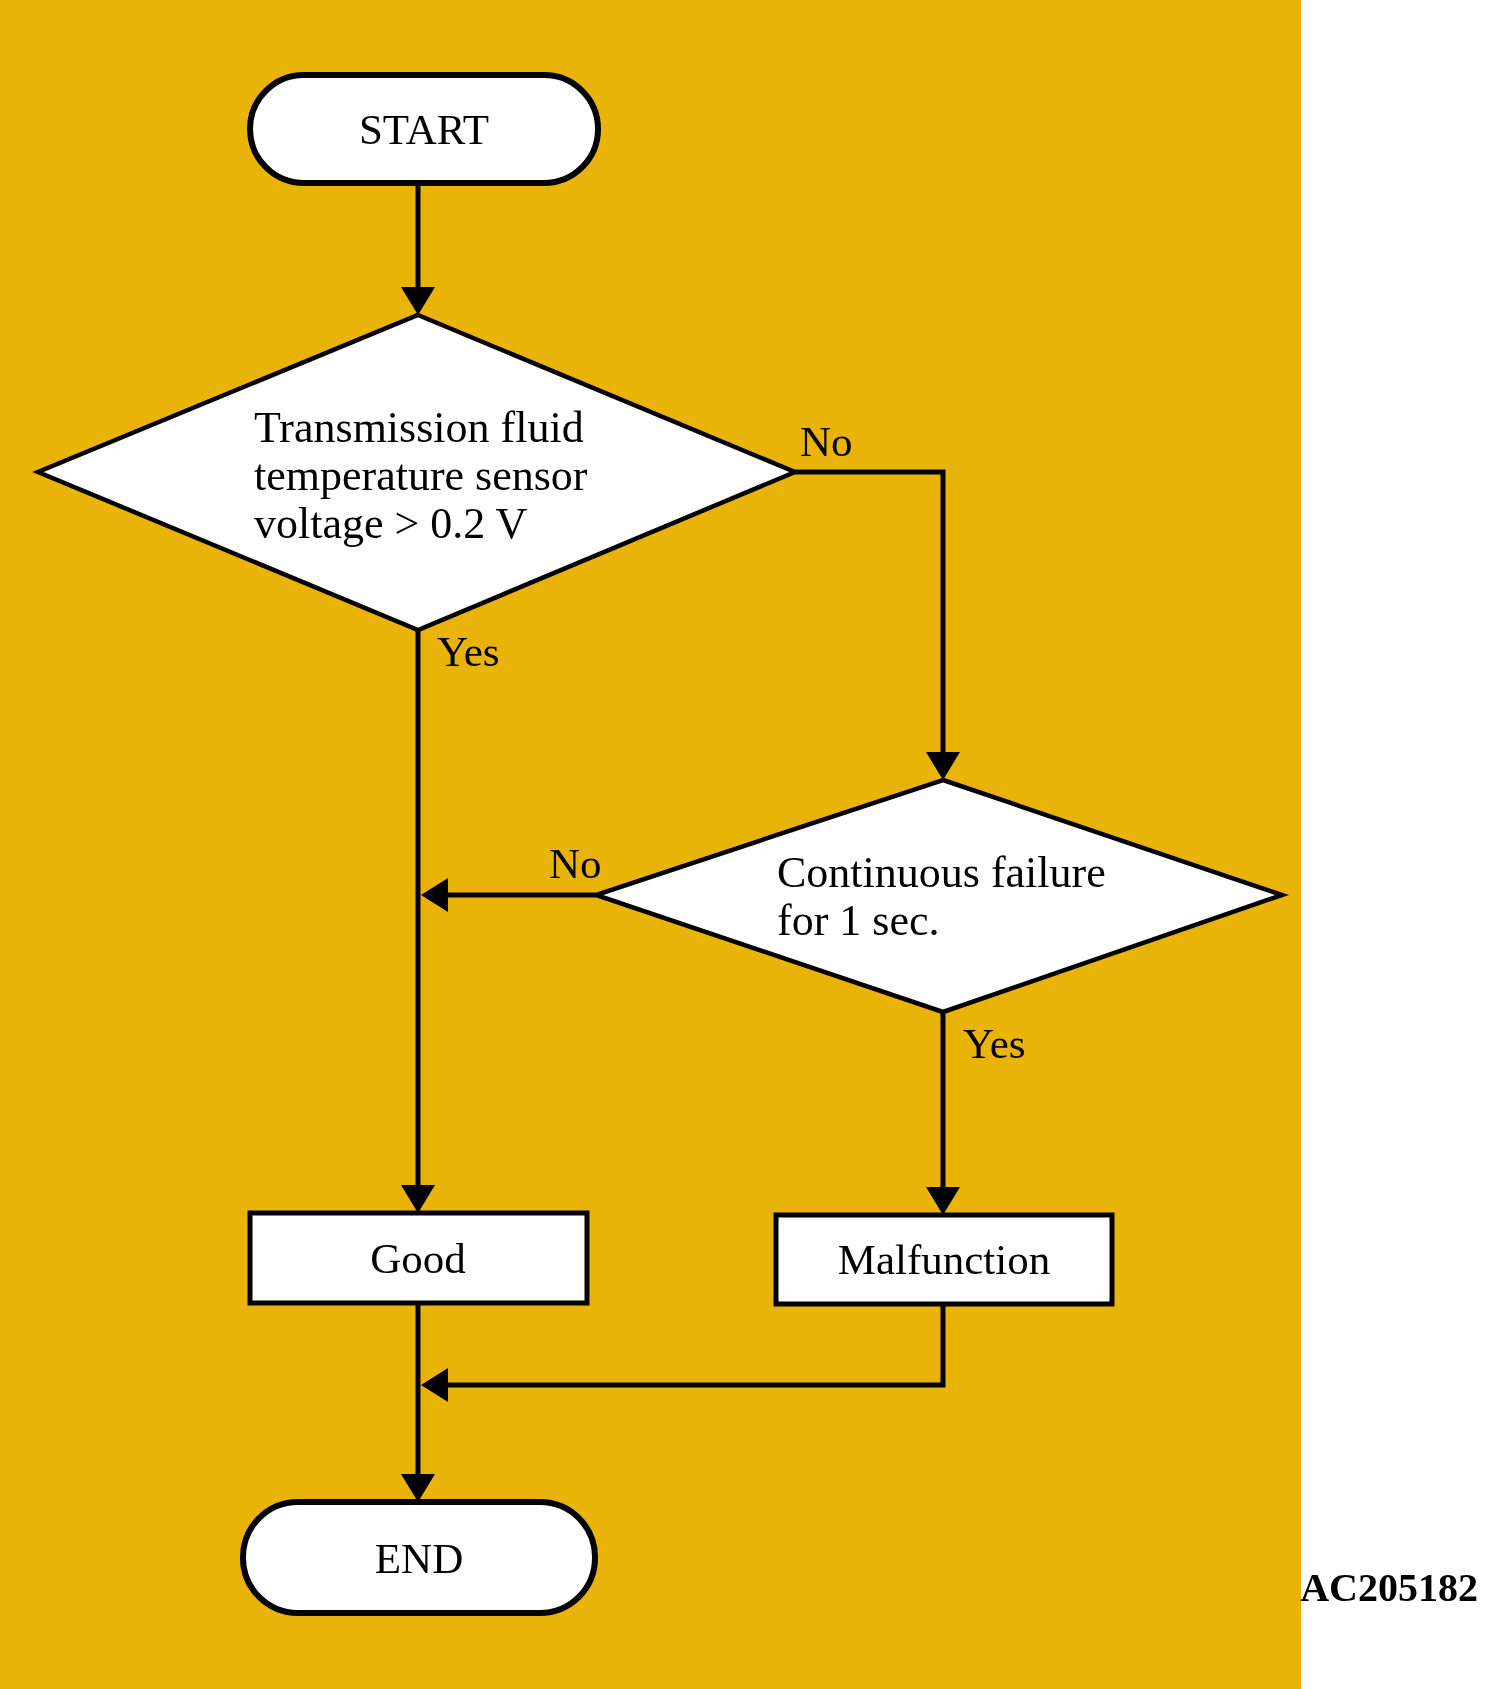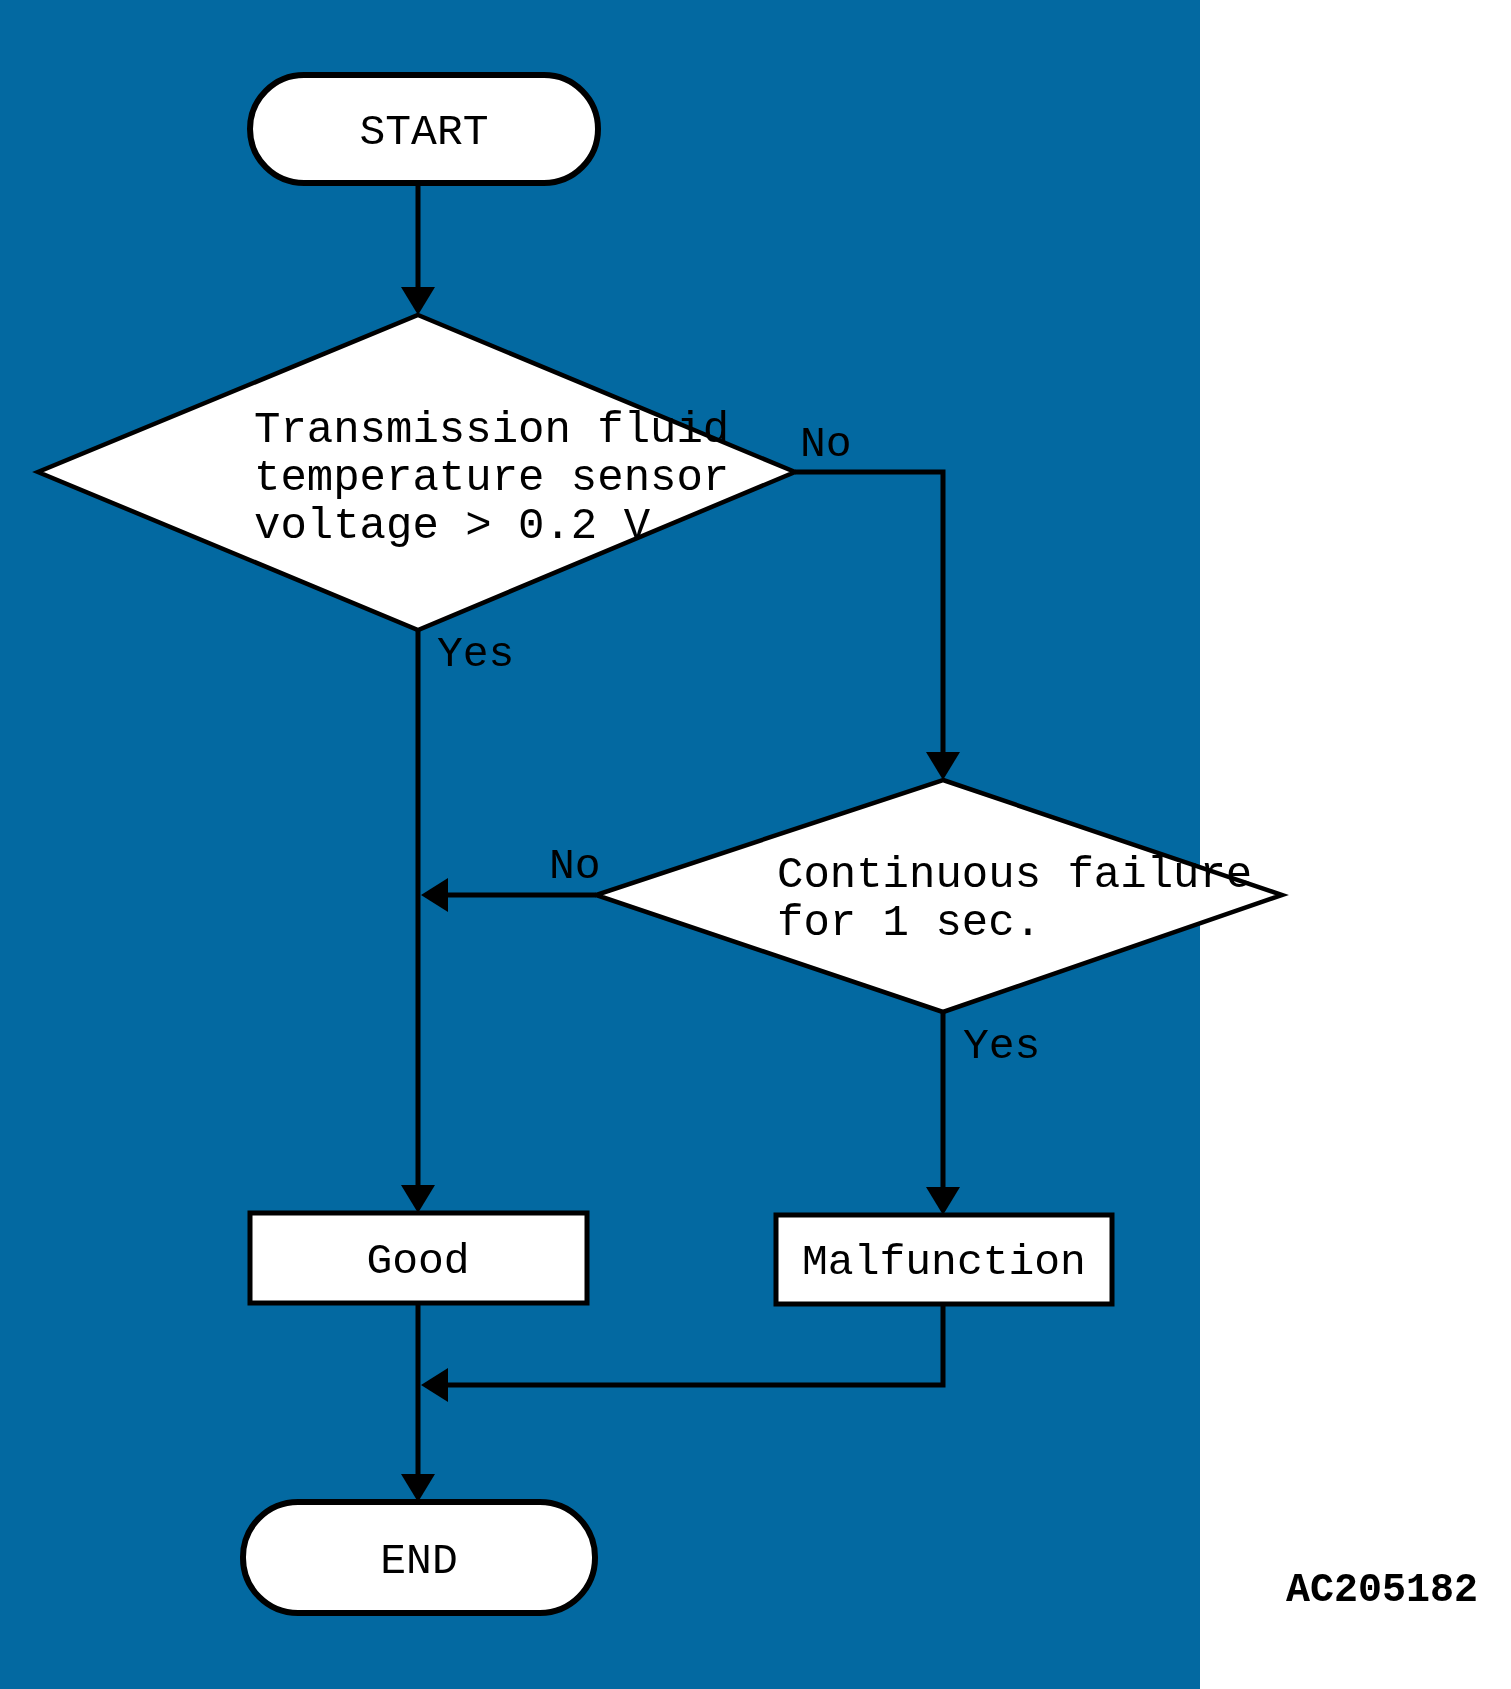--- a/index.html
+++ b/index.html
@@ -2,24 +2,24 @@
 <html><head>
 <meta charset="utf-8">
 <style>
   html, body {
     margin: 0;
     padding: 0;
     background: #ffffff;
   }
   #canvas {
     position: relative;
-    width: 1200px;
+    width: 1301px;
     height: 1689px;
-    background: #0369a1;
-    font-family: Liberation Mono, monospace;
+    background: #eab308;
+    font-family: Liberation Serif, serif;
   }
   svg {
     position: absolute;
     top: 0;
     left: 0;
   }
   .shape {
     fill: #ffffff;
     stroke: #000000;
   }

